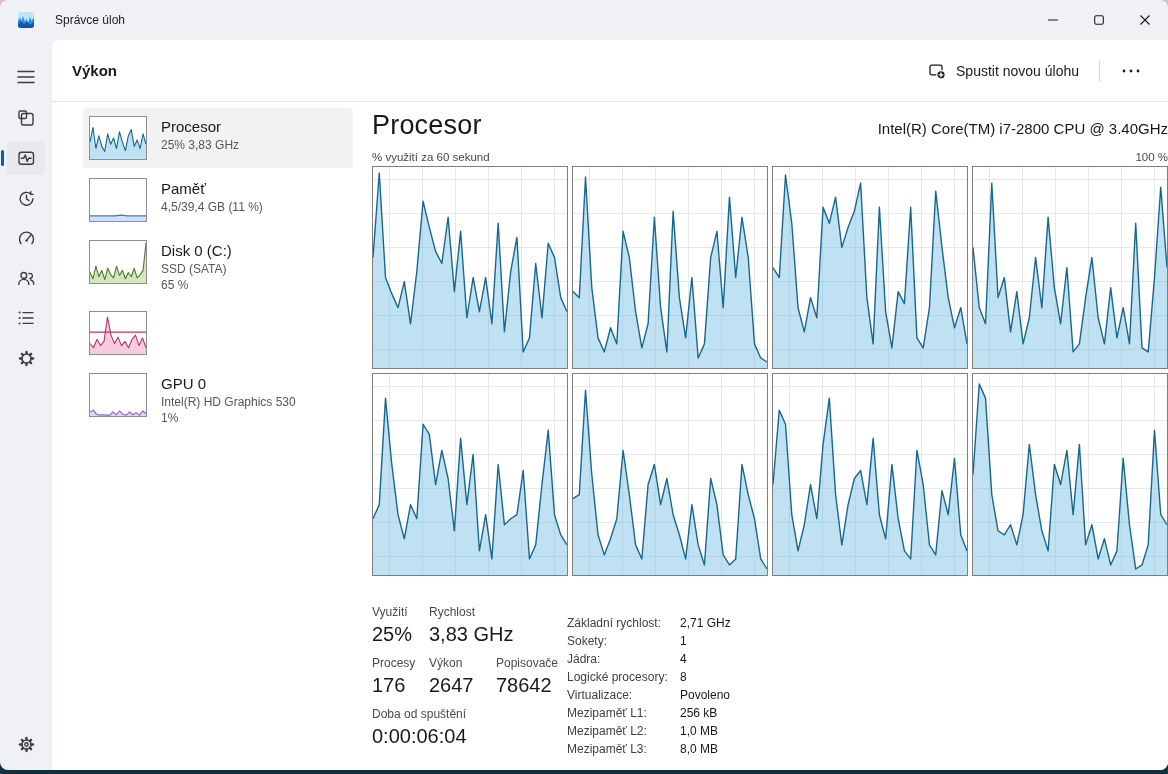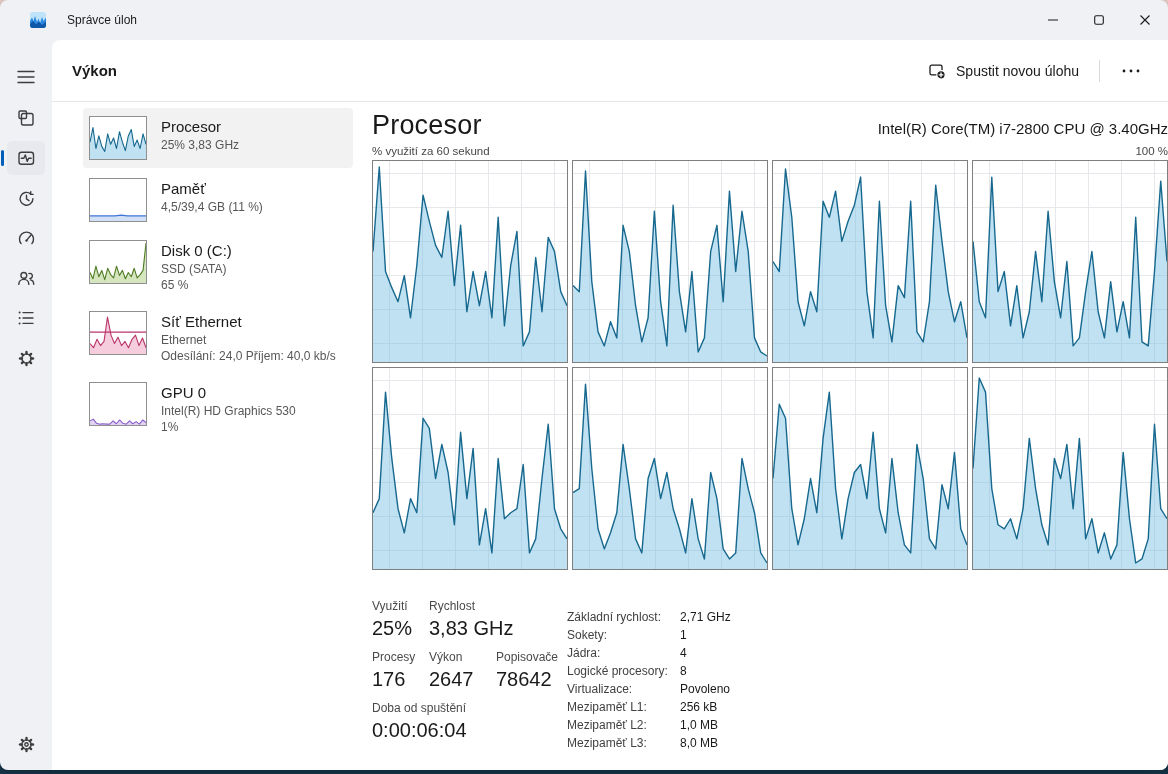--- a/index.html
+++ b/index.html
@@ -3,21 +3,21 @@
 <meta charset="utf-8">
 <style>
   * { margin:0; padding:0; box-sizing:border-box; }
   html,body { width:1168px; height:774px; overflow:hidden; }
   body { background:#163549; font-family:"Liberation Sans","DejaVu Sans",sans-serif; position:relative; }
   .desktop-top { position:absolute; top:0; left:0; right:0; height:26px; background:#e9cfc8; }
 
   .window { position:absolute; top:0; left:0; width:1168px; height:770px; background:#eff1f5; border-radius:8px; overflow:hidden; box-shadow:0 2px 14px rgba(0,0,0,.25); }
 
   
-  .titlebar { height:40px; display:flex; align-items:center; padding-left:30px; position:relative;border-radius:12px; }
+  .titlebar { height:40px; display:flex; align-items:center; padding-left:18px; position:relative;border-radius:12px; }
   .app-icon { width:16px; height:16px; margin-right:21px; display:block; }
   .app-title { font-size:12px; color:#1b1b1b; }
   .win-controls { position:absolute; right:0; top:0; height:40px; display:flex; }
   .win-btn { width:46px; height:40px; display:flex; align-items:center; justify-content:center; background:transparent; border:none; }
 
   
   .rail { position:absolute; left:0; top:40px; bottom:0; width:52px; }
   .rail-btn { width:52px; height:40px; display:flex; align-items:center; justify-content:center; position:relative; }
   .hamburger { margin-top:18px; height:38px; }
   .nav-list { margin-top:2px; }
@@ -47,21 +47,21 @@
   .thumb svg { display:block; }
   .side-text { padding-top:1px; }
   .side-title { font-size:15px; color:#1a1a1a; line-height:20px; }
   .side-line { font-size:12px; color:#575757; line-height:16px; }
 
   
   .main { margin-left:19px; width:796px; flex:none; }
   .main-head { display:flex; align-items:baseline; margin-top:2px; }
   .main-title { font-size:27px; font-weight:400; color:#191919; letter-spacing:.2px; }
   .cpu-name { margin-left:auto; font-size:15px; color:#191919; }
-  .chart-head { display:flex; margin-top:4px; margin-bottom:3px; }
+  .chart-head { display:flex; margin-top:10px; margin-bottom:3px; }
   .chart-head span { font-size:11.5px; color:#474747; }
   .chart-head .right { margin-left:auto; }
   .graph-grid { display:grid; grid-template-columns:repeat(4,196px); grid-auto-rows:203px; gap:4px; }
   .graph { border:1px solid #7f7f7f; background-color:#ffffff;
     background-image:
       repeating-linear-gradient(to right, #e6e8eb 0 1px, transparent 1px 33px),
       repeating-linear-gradient(to bottom, #e6e8eb 0 1px, transparent 1px 34px);
     background-position:16px 12px; }
   .graph svg, .thumb svg { width:100%; height:100%; }
 
@@ -290,25 +290,20 @@
         <div class="side-item">
           <div class="thumb">
               <div style="width:100%;height:100%">
                 <svg viewBox="0 0 100 100" preserveAspectRatio="none" width="100%" height="100%">
                   <polygon points="0,100 0.00,75.0 6.25,85.0 12.50,65.0 18.75,80.0 25.00,70.0 31.25,12.0 37.50,55.0 43.75,75.0 50.00,60.0 56.25,80.0 62.50,70.0 68.75,85.0 75.00,65.0 81.25,55.0 87.50,80.0 93.75,62.0 100.00,85.0 100,100" fill="rgba(230,130,170,0.4)"></polygon>
                   <polyline points="0.00,75.0 6.25,85.0 12.50,65.0 18.75,80.0 25.00,70.0 31.25,12.0 37.50,55.0 43.75,75.0 50.00,60.0 56.25,80.0 62.50,70.0 68.75,85.0 75.00,65.0 81.25,55.0 87.50,80.0 93.75,62.0 100.00,85.0" fill="none" stroke="#b93468" stroke-width="1.1" stroke-linejoin="round" vector-effect="non-scaling-stroke"></polyline>
                   <line x1="0" x2="100" y1="48.0" y2="48.0" stroke="#b93468" stroke-width="1.1" vector-effect="non-scaling-stroke"></line>
                 </svg>
               </div>
             </div>
-          <div class="side-text">
-            <div class="side-title">Síť Ethernet</div>
-            <div class="side-line">Ethernet</div>
-            <div class="side-line">Odesílání: 24,0 Příjem: 40,0 kb/s</div>
-          </div>
         </div>
 
         <div class="side-item">
           <div class="thumb">
               <div style="width:100%;height:100%">
                 <svg viewBox="0 0 100 100" preserveAspectRatio="none" width="100%" height="100%">
                   <polygon points="0,100 0.00,90.0 5.88,86.0 11.76,96.0 17.65,98.0 23.53,97.0 29.41,98.0 35.29,98.0 41.18,90.0 47.06,97.0 52.94,88.0 58.82,96.0 64.71,98.0 70.59,90.0 76.47,97.0 82.35,92.0 88.24,98.0 94.12,88.0 100.00,94.0 100,100" fill="rgba(170,130,220,0.35)"></polygon>
                   <polyline points="0.00,90.0 5.88,86.0 11.76,96.0 17.65,98.0 23.53,97.0 29.41,98.0 35.29,98.0 41.18,90.0 47.06,97.0 52.94,88.0 58.82,96.0 64.71,98.0 70.59,90.0 76.47,97.0 82.35,92.0 88.24,98.0 94.12,88.0 100.00,94.0" fill="none" stroke="#8a5fc9" stroke-width="1.1" stroke-linejoin="round" vector-effect="non-scaling-stroke"></polyline>
                 </svg>
               </div>

